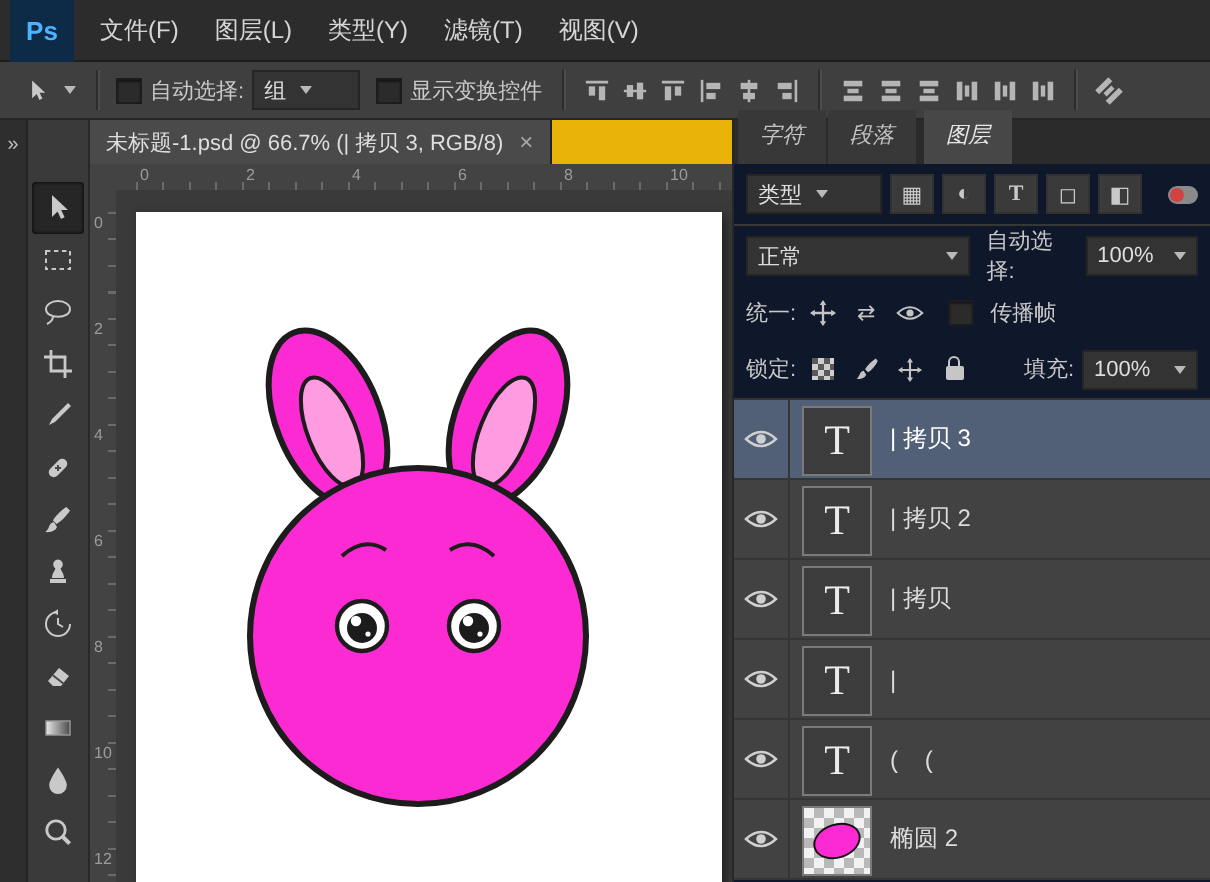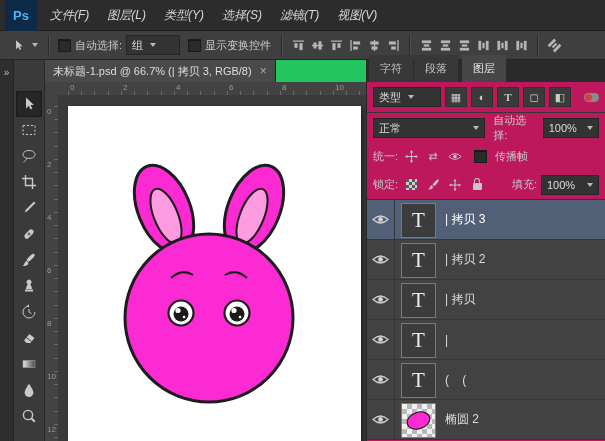--- a/index.html
+++ b/index.html
@@ -5,21 +5,21 @@
   html,body{margin:0;padding:0;width:605px;height:441px;overflow:hidden;background:#393939;
     font-family:"Liberation Sans",sans-serif;-webkit-user-select:none;user-select:none;}
   #app{position:absolute;inset:0;}
 
   
   #menubar{position:absolute;left:0;top:0;right:0;height:30px;background:#2c2c2c;
     border-bottom:1px solid #1d1d1d;display:flex;align-items:center;color:#d6d6d6;font-size:12px;}
   .ps-logo{width:32px;height:38px;margin:0 4px 0 5px;background:#0d2a47;color:#4db3ff;font-weight:bold;
     font-size:13px;display:flex;align-items:center;justify-content:center;border-radius:2px;}
   #menu-items{display:flex;height:100%;}
-  .menu-item{padding:0 9px;line-height:30px;cursor:default;font-style:italic;}
+  .menu-item{padding:0 9px;line-height:30px;cursor:default;}
 
   
   #optionsbar{position:absolute;left:0;top:31px;right:0;height:28px;background:#3f3f3f;
     border-bottom:1px solid #262626;display:flex;align-items:center;color:#c9c9c9;font-size:11px;padding-left:5px;}
   .sep{width:1px;height:20px;background:#2c2c2c;border-right:1px solid #4c4c4c;margin:0 6px;flex:none;}
   .checkbox{width:11px;height:11px;background:#2b2b2b;border:1px solid #1c1c1c;box-shadow:inset 0 1px 1px rgba(0,0,0,.5);
     margin:0 4px 0 2px;flex:none;}
   .opt-label{margin-right:4px;white-space:nowrap;}
   .select{display:flex;align-items:center;gap:5px;background:#333;border:1px solid #252525;height:18px;
     padding:0 5px;font-size:11px;color:#ddd;white-space:nowrap;}
@@ -34,21 +34,21 @@
   #leftdock{position:absolute;left:0;top:60px;width:13px;bottom:0;background:#2e2e2e;border-right:1px solid #242424;}
   #leftdock .chev{display:block;color:#bfbfbf;font-size:10px;text-align:center;margin-top:7px;cursor:pointer;}
   #toolbar{position:absolute;left:14px;top:60px;width:30px;bottom:0;background:#3a3a3a;border-right:1px solid #292929;}
   #toolbar .tools-inner{margin-top:31px;display:flex;flex-direction:column;align-items:center;}
   .tool{width:26px;height:26px;display:flex;align-items:center;justify-content:center;border-radius:2px;cursor:pointer;}
   .tool svg{width:16px;height:16px;}
   .tool.selected{background:#262626;box-shadow:inset 0 0 2px #000;}
 
   
   #docarea{position:absolute;left:45px;top:60px;width:322px;bottom:0;background:#373737;}
-  .tabstrip{position:absolute;left:0;top:0;right:0;height:22px;background:#22c55e;border-bottom:1px solid #1f1f1f;display:flex;}
+  .tabstrip{position:absolute;left:0;top:0;right:0;height:22px;background:#eab308;border-bottom:1px solid #1f1f1f;display:flex;}
   .doc-tab{background:#4a4a4a;color:#dedede;font-size:11px;display:flex;align-items:center;gap:8px;
     padding:0 8px;border-right:1px solid #222;max-width:100%;white-space:nowrap;overflow:hidden;}
   .tab-close{color:#a9a9a9;font-size:12px;cursor:pointer;}
   .ruler-corner{position:absolute;left:0;top:22px;width:13px;height:13px;background:#434343;
     border-right:1px solid #2e2e2e;border-bottom:1px solid #2e2e2e;}
   .ruler-h{position:absolute;left:13px;top:22px;right:0;height:13px;background:#434343;border-bottom:1px solid #2e2e2e;overflow:hidden;}
   .ruler-h::after{content:"";position:absolute;left:10px;right:0;bottom:0;height:4px;
     background:repeating-linear-gradient(to right,#6a6a6a 0 1px,transparent 1px 13.25px);}
   .ruler-h .num{position:absolute;top:1px;font-size:8px;color:#9b9b9b;}
   .ruler-v{position:absolute;left:0;top:35px;width:13px;bottom:0;background:#434343;border-right:1px solid #2e2e2e;overflow:hidden;}
@@ -56,23 +56,23 @@
     background:repeating-linear-gradient(to bottom,#6a6a6a 0 1px,transparent 1px 13.25px);}
   .ruler-v .num{position:absolute;left:2px;font-size:8px;color:#9b9b9b;}
   .viewport{position:absolute;left:13px;top:35px;right:0;bottom:0;background:#3a3a3a;overflow:hidden;}
   .canvas{position:absolute;left:10px;top:11px;width:293px;height:400px;background:#ffffff;
     box-shadow:2px 2px 5px rgba(0,0,0,.45);}
   .canvas svg{display:block;width:100%;height:100%;}
 
   
   #rightpanel{position:absolute;right:0;top:60px;width:238px;bottom:0;background:#404040;border-left:1px solid #262626;}
   #panelTabs{position:absolute;left:0;top:0;right:0;height:22px;background:#2b2b2b;display:flex;align-items:flex-end;gap:1px;padding-left:2px;}
-  .panel-tab{height:21px;line-height:21px;padding:3px 11px;font-size:11px;color:#c3c3c3;background:#383838;cursor:pointer;}
+  .panel-tab{height:21px;line-height:21px;padding:3px 11px;font-size:11px;color:#c3c3c3;background:#383838;cursor:pointer;font-style:italic;}
   .panel-tab.active{background:#474747;color:#e8e8e8;margin-left:3px;}
-  .panel-body{position:absolute;left:0;top:22px;right:0;bottom:0;background:#be185d;}
+  .panel-body{position:absolute;left:0;top:22px;right:0;bottom:0;background:#0f172a;}
   .prow{display:flex;align-items:center;padding:0 6px;font-size:11px;color:#c9c9c9;gap:4px;}
   .prow.filter{height:30px;border-bottom:1px solid #373737;}
   .prow.blend{height:30px;}
   .prow.unify{height:27px;}
   .prow.lock{height:29px;border-bottom:1px solid #333;}
   .ficon{width:20px;height:18px;display:flex;align-items:center;justify-content:center;background:#3a3a3a;
     border:1px solid #313131;color:#c9c9c9;font-size:11px;cursor:pointer;flex:none;}
   .ficon.serif{font-family:"Liberation Serif",serif;font-weight:bold;}
   .mini{width:18px;height:16px;display:flex;align-items:center;justify-content:center;color:#c3c3c3;cursor:pointer;flex:none;}
   .toggle{width:15px;height:9px;border-radius:5px;background:#8a8a8a;position:relative;margin-left:auto;cursor:pointer;flex:none;}
@@ -103,21 +103,20 @@
 <body>
 
 <div id="app">
 
   <div id="menubar">
     <div class="ps-logo">Ps</div>
     <div id="menu-items">
         <div class="menu-item">文件(F)</div>
         <div class="menu-item">图层(L)</div>
         <div class="menu-item">类型(Y)</div>
-        <div class="menu-item">选择(S)</div>
         <div class="menu-item">滤镜(T)</div>
         <div class="menu-item">视图(V)</div>
       </div>
   </div>
 
   <div id="optionsbar">
     <div class="tool-preset">
       <span class="opt-icon">
         <svg viewBox="0 0 16 16">
             <path d="M5 1.5 L5 12.5 L7.8 9.8 L9.5 13.5 L11.3 12.6 L9.6 9 L13 9 Z" fill="#c9c9c9"></path>

